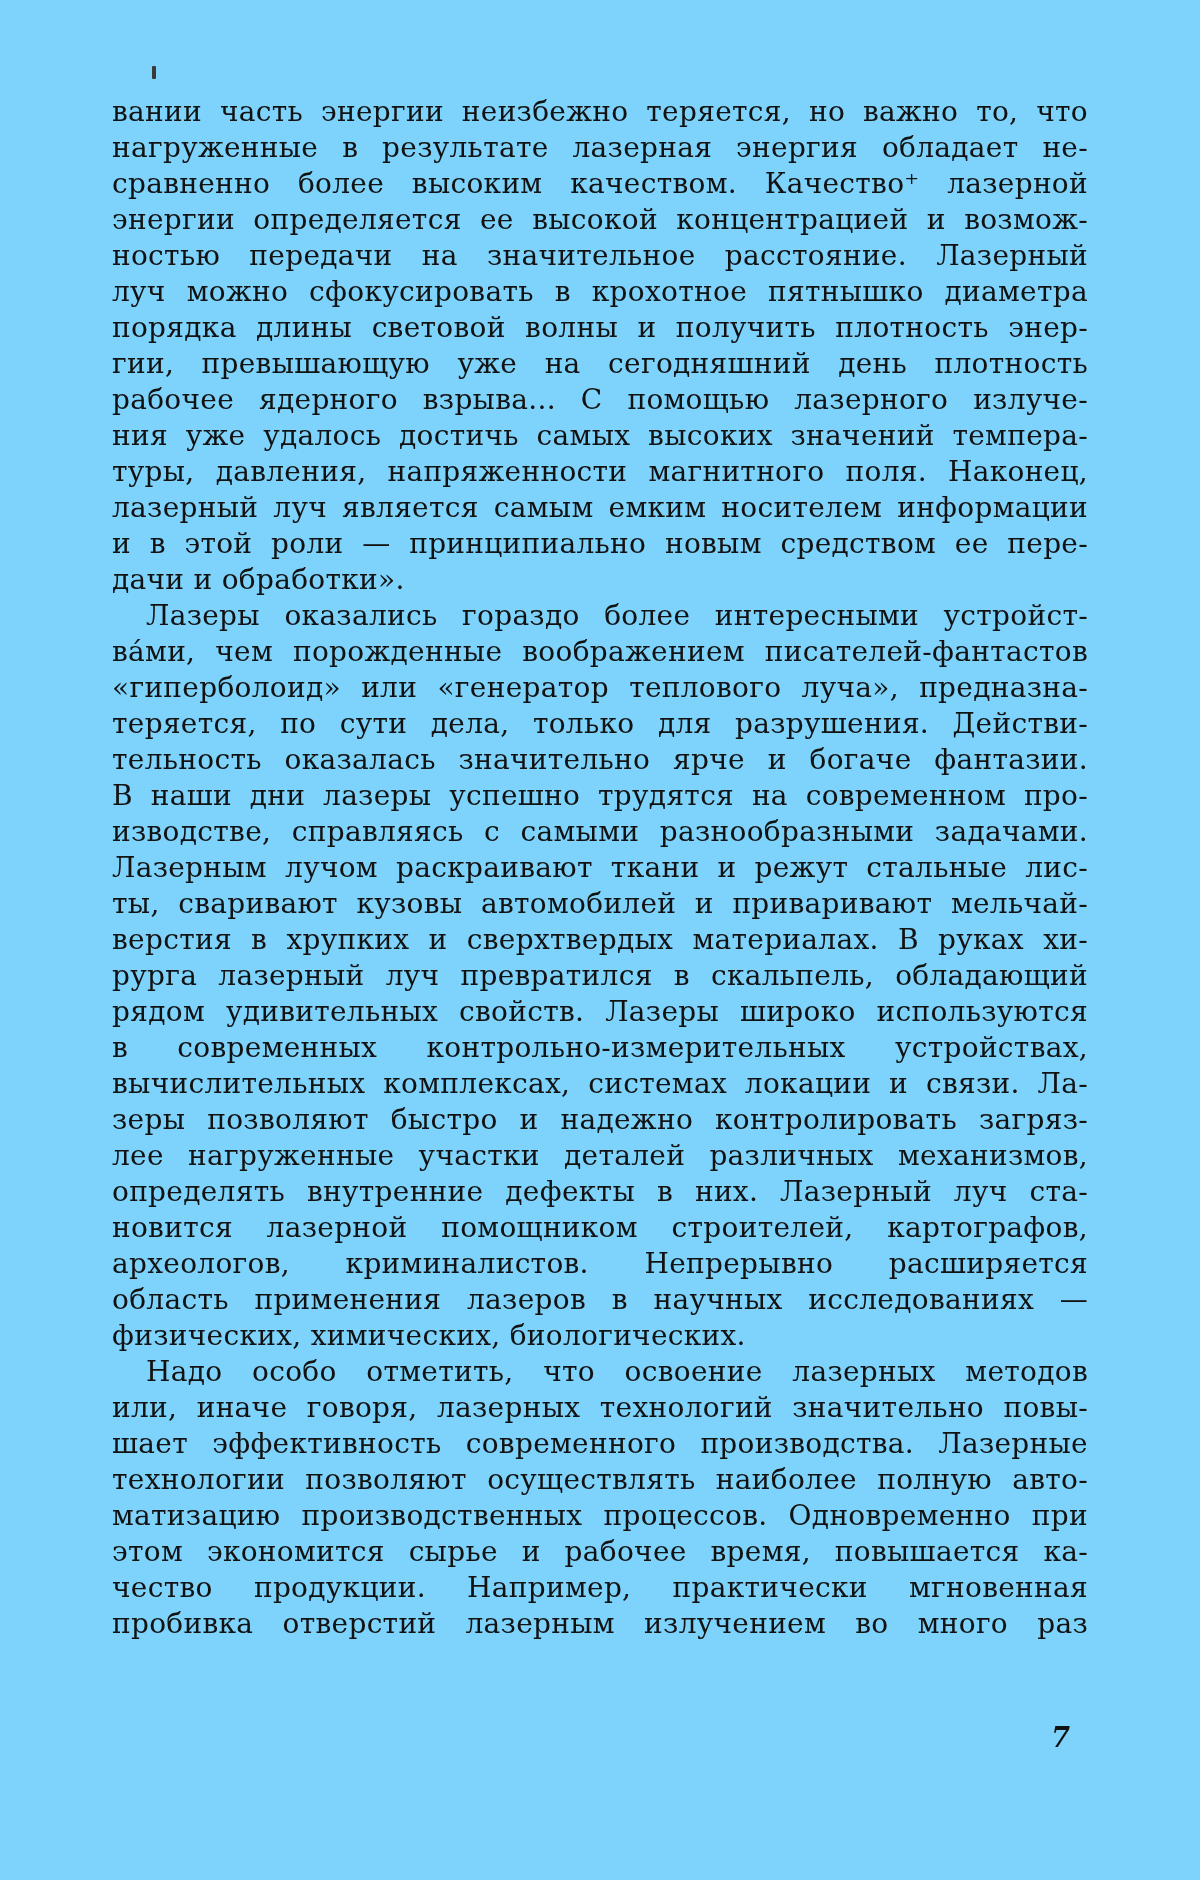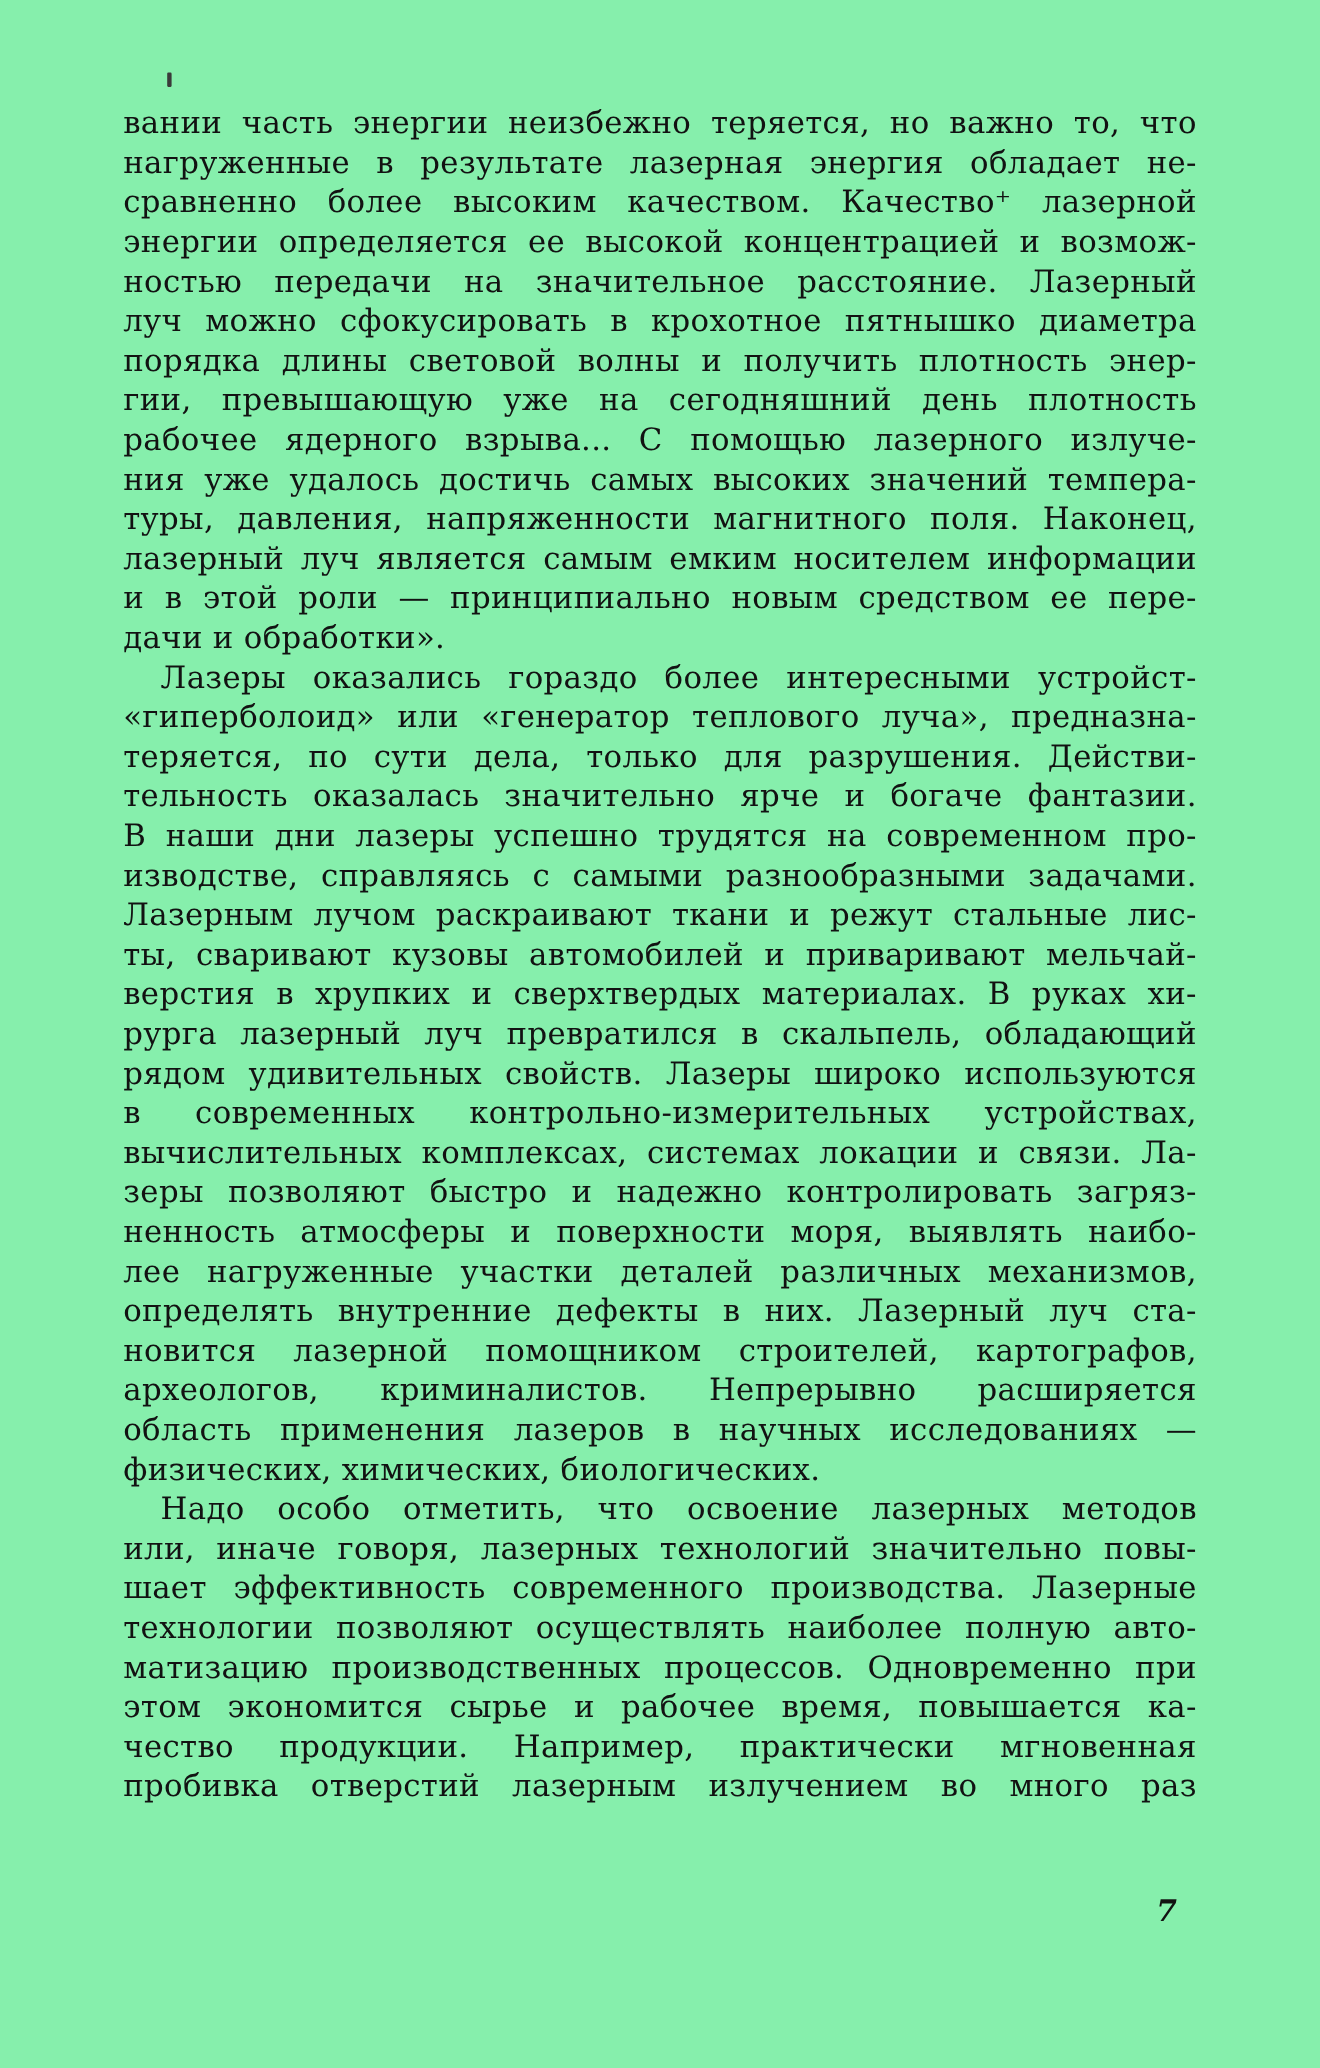--- a/index.html
+++ b/index.html
@@ -4,21 +4,21 @@
 <style>
   html, body {
     margin: 0;
     padding: 0;
     background: #ffffff;
   }
   .page {
     position: relative;
     width: 1200px;
     height: 1880px;
-    background: #86efac;
+    background: #7dd3fc;
     overflow: hidden;
     font-family: "DejaVu Serif", "Liberation Serif", serif;
     color: #121212;
   }
   .text-block {
     position: absolute;
     left: 112px;
     top: 94px;
     width: 976px;
   }
@@ -75,34 +75,34 @@
       <div class="line">луч можно сфокусировать в крохотное пятнышко диаметра</div>
       <div class="line">порядка длины световой волны и получить плотность энер-</div>
       <div class="line">гии, превышающую уже на сегодняшний день плотность</div>
       <div class="line">рабочее ядерного взрыва... С помощью лазерного излуче-</div>
       <div class="line">ния уже удалось достичь самых высоких значений темпера-</div>
       <div class="line">туры, давления, напряженности магнитного поля. Наконец,</div>
       <div class="line">лазерный луч является самым емким носителем информации</div>
       <div class="line">и в этой роли — принципиально новым средством ее пере-</div>
       <div class="line end">дачи и обработки».</div>
       <div class="line indent">Лазеры оказались гораздо более интересными устройст-</div>
+      <div class="line">ва́ми, чем порожденные воображением писателей-фантастов</div>
       <div class="line">«гиперболоид» или «генератор теплового луча», предназна-</div>
       <div class="line">теряется, по сути дела, только для разрушения. Действи-</div>
       <div class="line">тельность оказалась значительно ярче и богаче фантазии.</div>
       <div class="line">В наши дни лазеры успешно трудятся на современном про-</div>
       <div class="line">изводстве, справляясь с самыми разнообразными задачами.</div>
       <div class="line">Лазерным лучом раскраивают ткани и режут стальные лис-</div>
       <div class="line">ты, сваривают кузовы автомобилей и приваривают мельчай-</div>
       <div class="line">верстия в хрупких и сверхтвердых материалах. В руках хи-</div>
       <div class="line">рурга лазерный луч превратился в скальпель, обладающий</div>
       <div class="line">рядом удивительных свойств. Лазеры широко используются</div>
       <div class="line">в современных контрольно-измерительных устройствах,</div>
       <div class="line">вычислительных комплексах, системах локации и связи. Ла-</div>
       <div class="line">зеры позволяют быстро и надежно контролировать загряз-</div>
-      <div class="line">ненность атмосферы и поверхности моря, выявлять наибо-</div>
       <div class="line">лее нагруженные участки деталей различных механизмов,</div>
       <div class="line">определять внутренние дефекты в них. Лазерный луч ста-</div>
       <div class="line">новится лазерной помощником строителей, картографов,</div>
       <div class="line">археологов, криминалистов. Непрерывно расширяется</div>
       <div class="line">область применения лазеров в научных исследованиях —</div>
       <div class="line end">физических, химических, биологических.</div>
       <div class="line indent">Надо особо отметить, что освоение лазерных методов</div>
       <div class="line">или, иначе говоря, лазерных технологий значительно повы-</div>
       <div class="line">шает эффективность современного производства. Лазерные</div>
       <div class="line">технологии позволяют осуществлять наиболее полную авто-</div>

